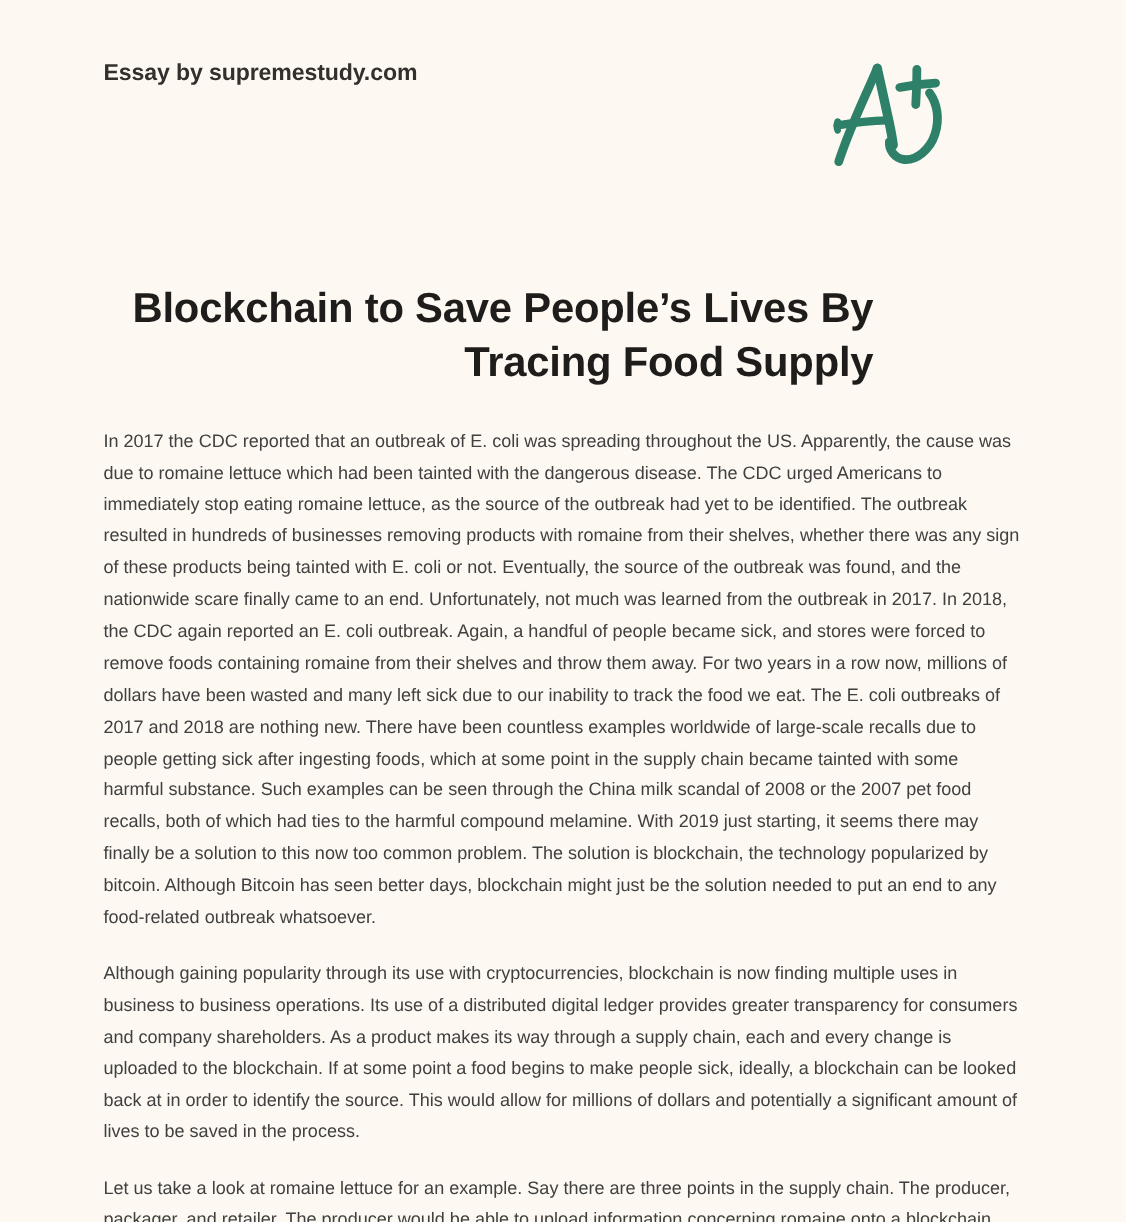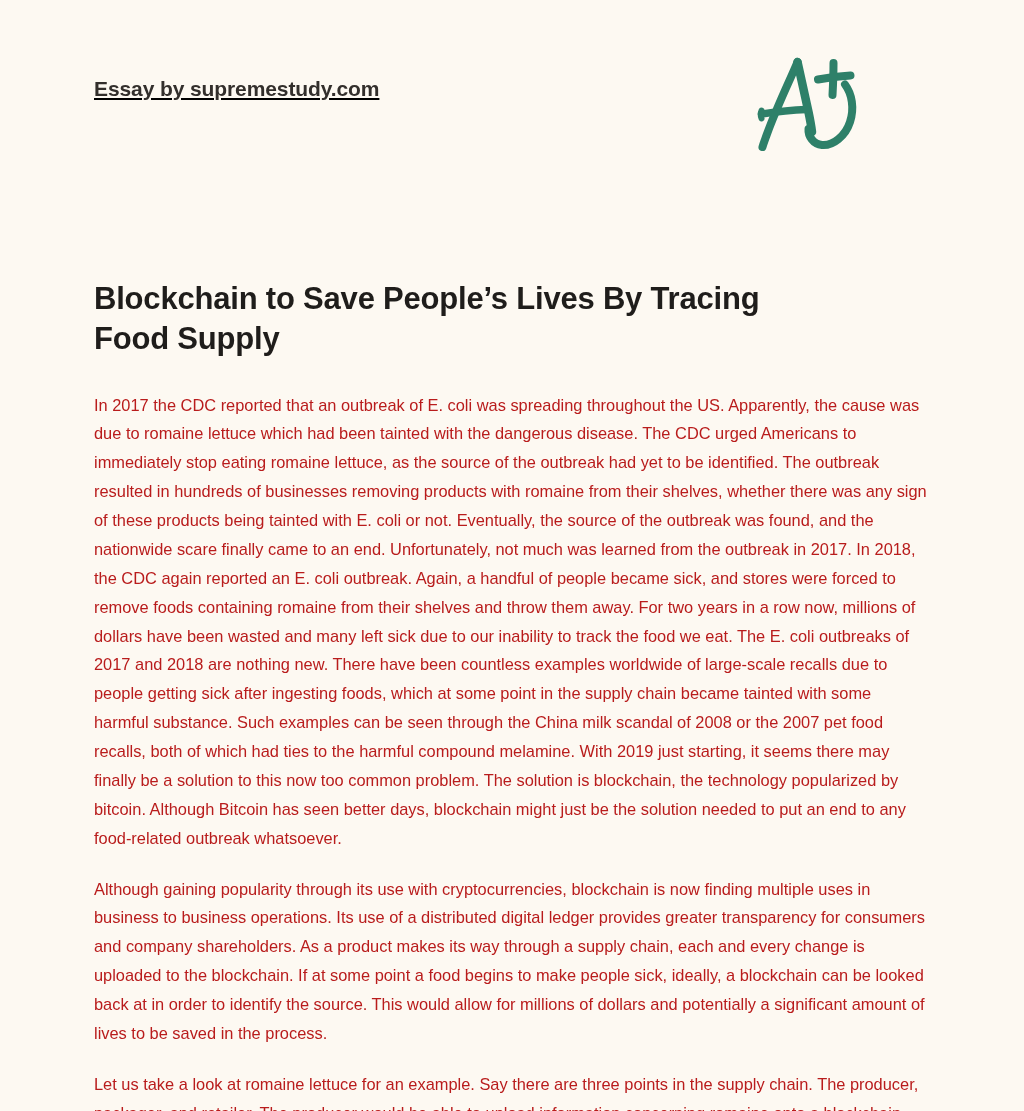--- a/index.html
+++ b/index.html
@@ -20,23 +20,22 @@
     position: relative;
     width: 1024px;
     height: 1111px;
     box-sizing: border-box;
     padding: 0 94px;
   }
 
   
   .doc-header {
     position: relative;
-    padding-top: 76px;
+    padding-top: 54px;
     min-height: 118px;
-    text-decoration: underline;
   }
 
   .byline {
     font-size: 21px;
     font-weight: bold;
     color: #332f2c;
     letter-spacing: -0.1px;
     margin: 0;
     line-height: 1.2;
   }
@@ -69,39 +68,40 @@
   }
   .brand-logo svg {
     display: block;
     width: 100%;
     height: 100%;
   }
 
   
   .doc-title {
     margin: 85px 0 0 0;
-    font-size: 31px;
+    font-size: 38px;
     line-height: 1.30;
     font-weight: bold;
     color: #1f1d1b;
     letter-spacing: -0.2px;
     max-width: 700px;
+    text-align: right;
   }
 
   
   .doc-body {
     margin-top: 31px;
     max-width: 840px;
   }
 
   .doc-body p {
     margin: 0 0 22px 0;
     font-size: 16.4px;
     line-height: 1.76;
-    color: #b91c1c;
+    color: #404040;
     text-align: left;
   }
 
   .doc-body p:last-child {
     margin-bottom: 0;
   }
 </style>
 </head>
 <body>
 

